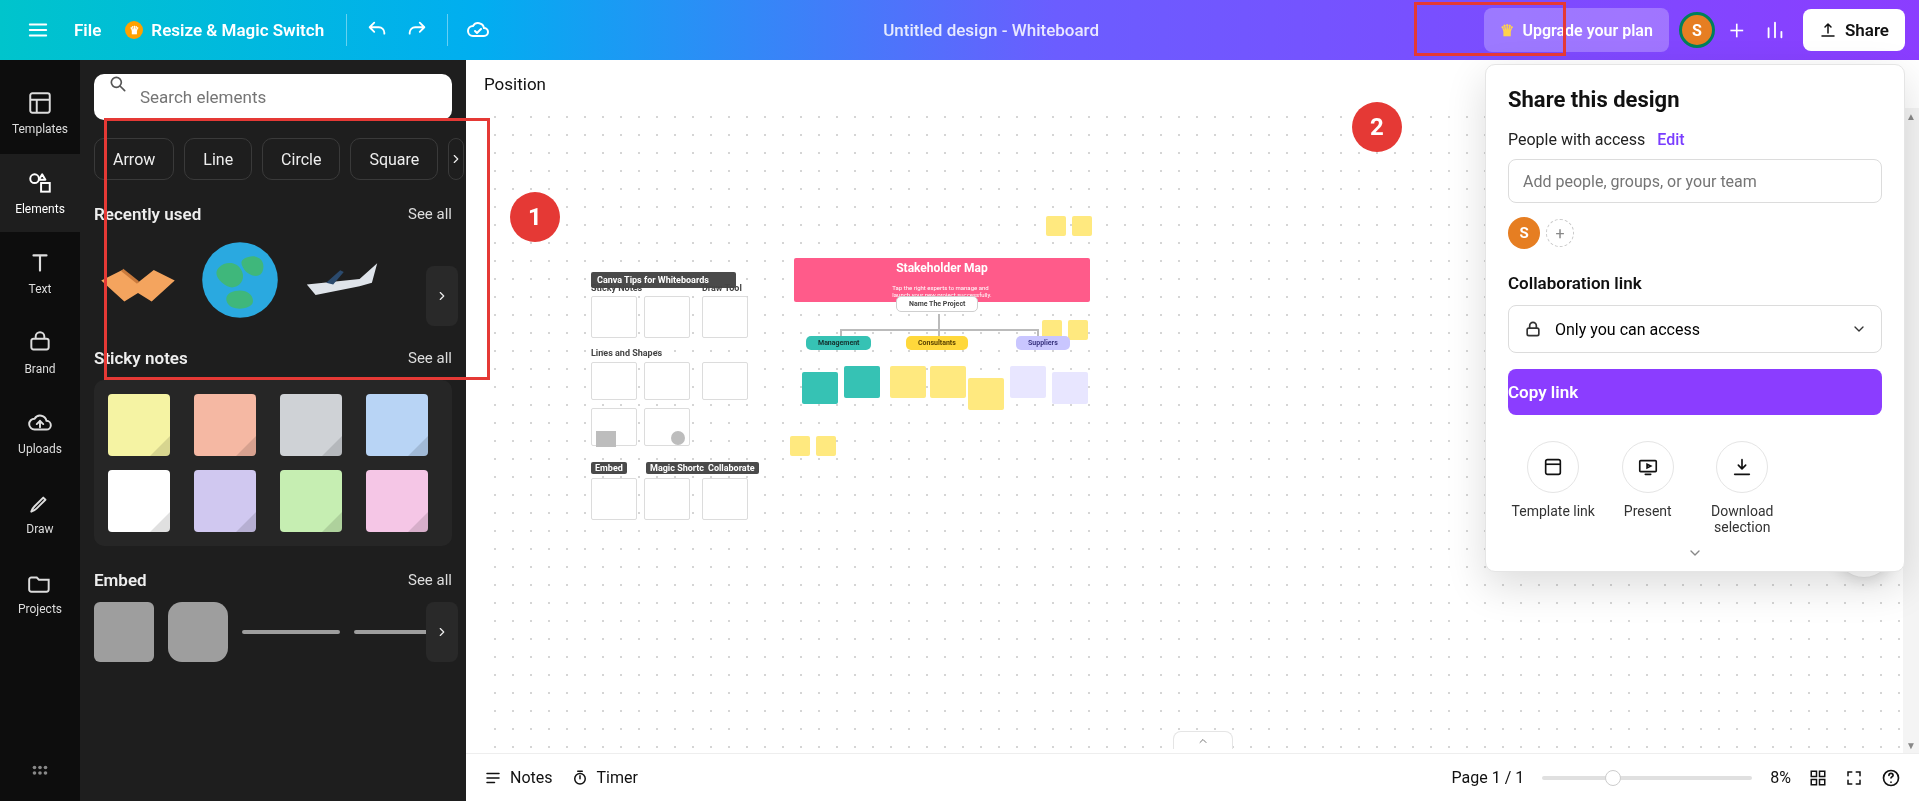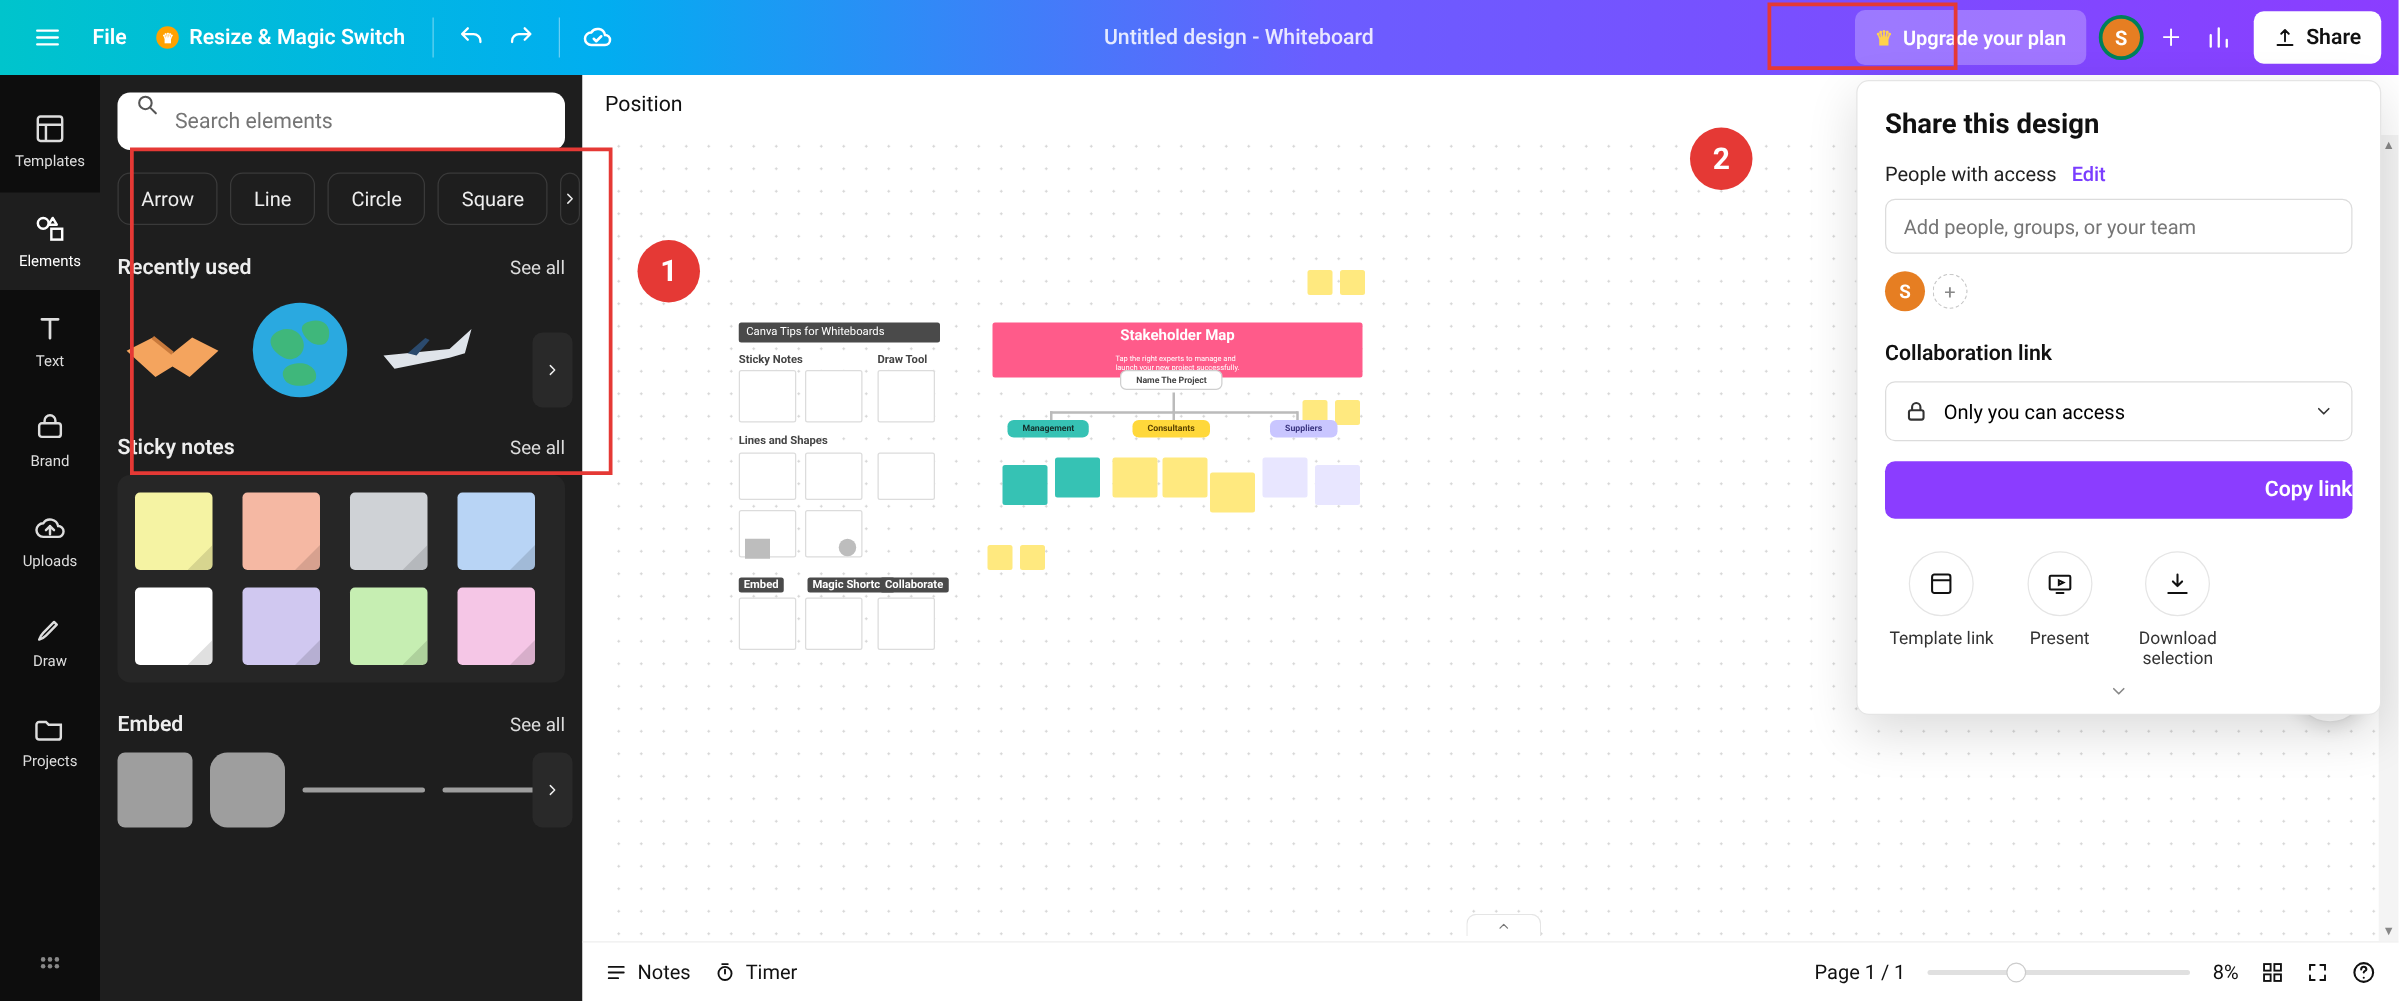--- a/index.html
+++ b/index.html
@@ -77,21 +77,21 @@
   .people-head{display:flex;align-items:center;gap:12px;font-size:16px;color:#222;}
   .people-head .edit{color:#7a3dff;font-weight:500;cursor:pointer;}
   .people-input{margin-top:10px;height:44px;border:1px solid #dcdcdc;border-radius:8px;padding:0 14px;width:100%;font-size:16px;color:#333;outline:none;}
   .people-avatars{display:flex;align-items:center;gap:6px;margin-top:14px;}
   .p-avatar{width:32px;height:32px;border-radius:50%;background:#e67e22;color:#fff;font-weight:700;display:flex;align-items:center;justify-content:center;font-size:15px;}
   .p-plus{width:28px;height:28px;border-radius:50%;border:1px dashed #c9c9c9;display:flex;align-items:center;justify-content:center;color:#888;cursor:pointer;}
   .collab-head{font-size:17px;font-weight:600;color:#111;margin-top:24px;}
   .access-select{margin-top:12px;height:48px;border:1px solid #dcdcdc;border-radius:8px;display:flex;align-items:center;gap:12px;padding:0 14px;cursor:pointer;}
   .lock-ic{width:20px;height:20px;color:#333;}
   .chev{margin-left:auto;color:#333;}
-  .copy-btn{margin-top:16px;height:46px;border-radius:8px;background:var(--purple);color:#fff;font-size:17px;font-weight:600;display:flex;align-items:center;justify-content:flex-end;cursor:pointer;}
+  .copy-btn{margin-top:16px;height:46px;border-radius:8px;background:var(--purple);color:#fff;font-size:17px;font-weight:600;display:flex;align-items:center;justify-content:flex-start;cursor:pointer;}
   .share-grid{margin-top:26px;display:grid;grid-template-columns:repeat(4,1fr);gap:4px;text-align:center;}
   .share-opt{display:flex;flex-direction:column;align-items:center;gap:10px;cursor:pointer;font-size:14px;color:#333;}
   .share-opt .circle{width:52px;height:52px;border-radius:50%;border:1px solid #e5e5e5;display:flex;align-items:center;justify-content:center;color:#111;}
   .share-opt .circle svg{width:22px;height:22px;}
   .share-more{display:flex;justify-content:center;margin-top:10px;color:#888;cursor:pointer;}
   
   .bottombar{position:absolute;left:466px;right:0;bottom:0;height:48px;border-top:1px solid #eee;background:#fff;display:flex;align-items:center;padding:0 18px;gap:18px;font-size:16px;color:#111;}
   .bb-item{display:flex;gap:8px;align-items:center;cursor:pointer;}
   .bb-spacer{flex:1;}
   .zoom-slider{width:210px;height:4px;background:#e0e0e0;border-radius:2px;position:relative;}
@@ -304,21 +304,21 @@
   </div>
 
 </div>
 
 <div class="canvas-area">
   <div class="canvas-toolbar">
     <span>Position</span>
   </div>
   <div class="canvas-inner">
 
-    <div style="position:absolute;left:105px;top:150px;width:161px;background:#4a4a4a;color:#fff;font-size:9px;font-weight:400;padding:3px 6px;border-radius:2px;">Canva Tips for Whiteboards</div>
+    <div style="position:absolute;left:105px;top:164px;width:145px;background:#4a4a4a;color:#fff;font-size:9px;font-weight:700;padding:3px 6px;border-radius:2px;">Canva Tips for Whiteboards</div>
     <span class="wb-label" style="left:105px;top:175px;">Sticky Notes</span>
     <span class="wb-label" style="left:216px;top:175px;">Draw Tool</span>
     <div class="wb-card" style="left:105px;top:188px;width:46px;height:42px;"></div>
     <div class="wb-card" style="left:158px;top:188px;width:46px;height:42px;"></div>
     <div class="wb-card" style="left:216px;top:188px;width:46px;height:42px;"></div>
 
     <span class="wb-label" style="left:105px;top:240px;">Lines and Shapes</span>
     <div class="wb-card" style="left:105px;top:254px;width:46px;height:38px;"></div>
     <div class="wb-card" style="left:158px;top:254px;width:46px;height:38px;"></div>
     <div class="wb-card" style="left:216px;top:254px;width:46px;height:38px;"></div>

